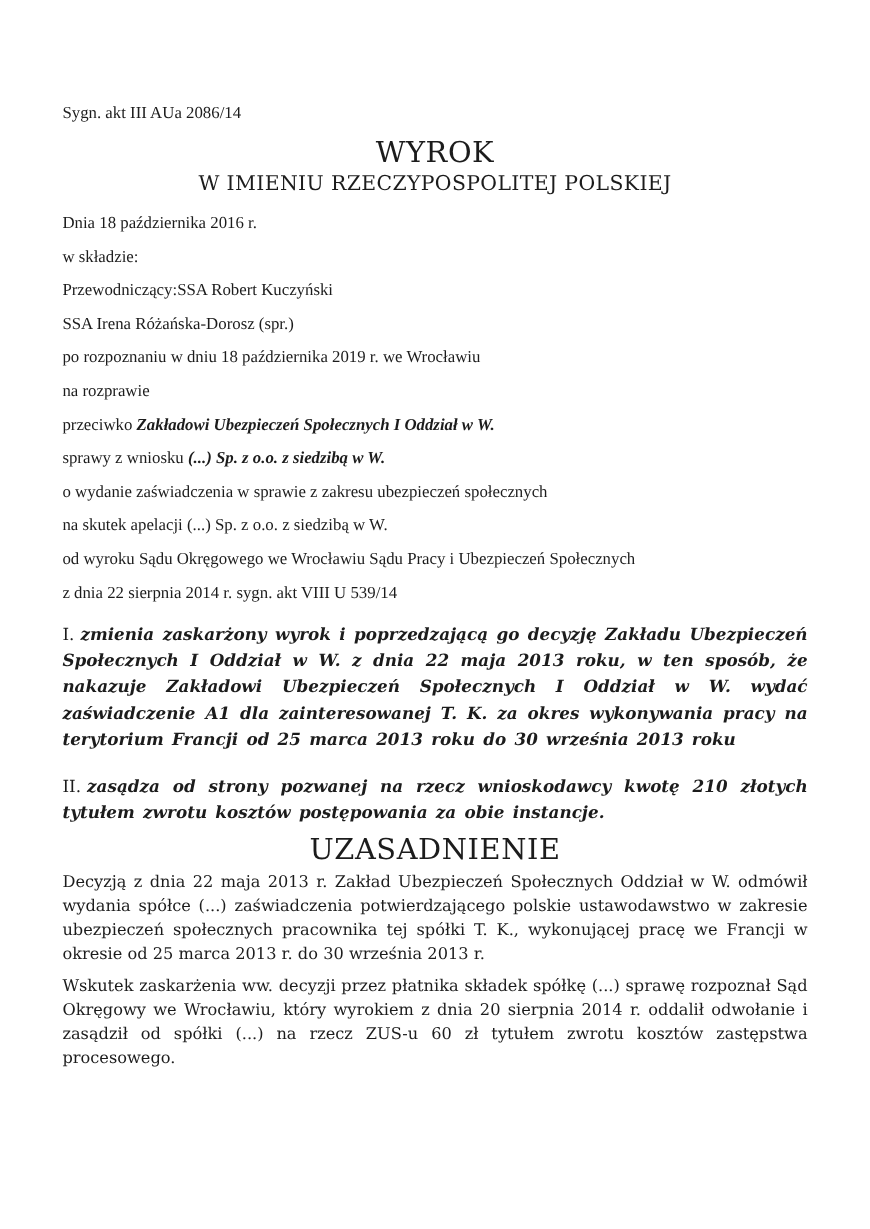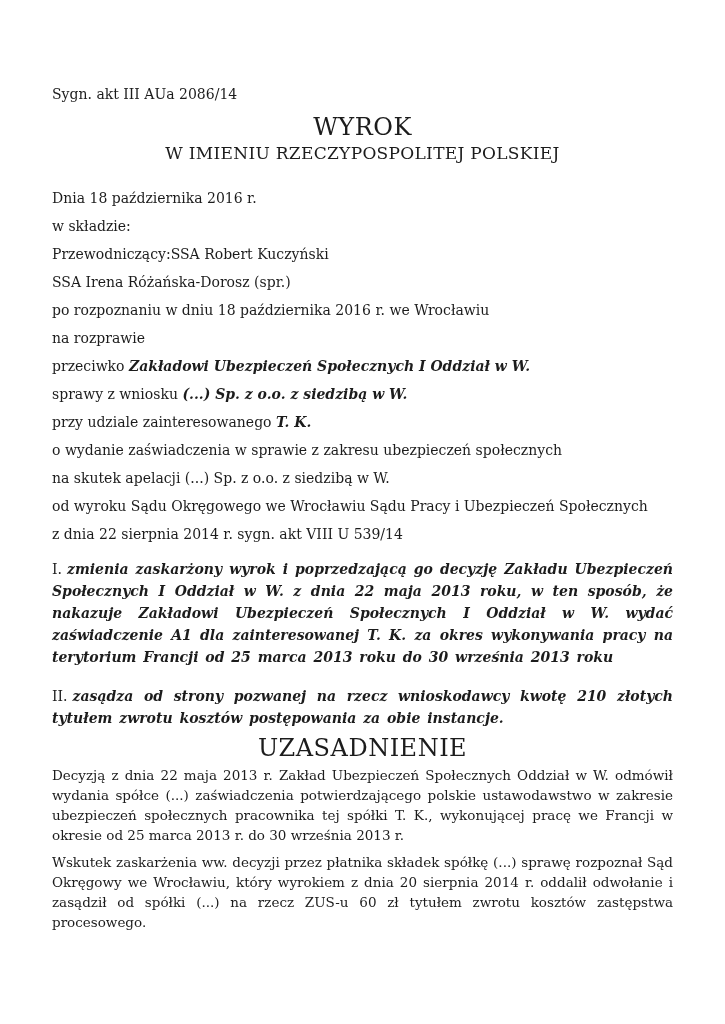--- a/index.html
+++ b/index.html
@@ -21,34 +21,35 @@
     height: 1024px;
     padding: 84px 52px 0 52px;
     background: #ffffff;
   }
   p { margin: 0; }
 
   .line {
     font-size: 14px;
     line-height: 21px;
     margin-bottom: 7px;
+    font-family: Liberation Serif, serif;
   }
   .doc-title {
     text-align: center;
     font-size: 24px;
     line-height: 30px;
     letter-spacing: 0.5px;
     font-weight: 400;
   }
   .doc-subtitle {
     text-align: center;
     font-size: 17px;
     line-height: 22px;
     letter-spacing: 0.3px;
-    margin-bottom: 24px;
+    margin-bottom: 12px;
     font-weight: 400;
   }
   .bi {
     font-weight: 700;
     font-style: italic;
   }
   .ruling {
     font-size: 14px;
     line-height: 22px;
     text-align: justify;
@@ -84,28 +85,27 @@
 
   <p class="line">Sygn. akt III AUa 2086/14</p>
 
   <p class="doc-title">WYROK</p>
   <p class="doc-subtitle">W IMIENIU RZECZYPOSPOLITEJ POLSKIEJ</p>
 
   <p class="line">Dnia 18 października 2016 r.</p>
   <p class="line">w składzie:</p>
   <p class="line">Przewodniczący:SSA Robert Kuczyński</p>
   <p class="line">SSA Irena Różańska-Dorosz (spr.)</p>
-  <p class="line">po rozpoznaniu w dniu 18 października 2016 r. we Wrocławiu</p>
+  <p class="line">po rozpoznaniu w dniu 18 października 2019 r. we Wrocławiu</p>
   <p class="line">na rozprawie</p>
 
   <p class="line"><span>przeciwko </span><span class="bi">Zakładowi Ubezpieczeń Społecznych I Oddział w W.</span></p>
 
   <p class="line"><span>sprawy z wniosku </span> <span class="bi">(...) Sp. z o.o. z siedzibą w W.</span></p>
 
-  <p class="line"><span>przy udziale zainteresowanego </span><span class="bi">T. K.</span></p>
 
   <p class="line">o wydanie zaświadczenia w sprawie z zakresu ubezpieczeń społecznych</p>
   <p class="line">na skutek apelacji  (...) Sp. z o.o. z siedzibą w W.</p>
   <p class="line">od wyroku Sądu Okręgowego we Wrocławiu Sądu Pracy i Ubezpieczeń Społecznych</p>
   <p class="line">z dnia 22 sierpnia 2014 r. sygn. akt VIII U 539/14</p>
 
   <p class="ruling ruling-1"><span class="num">I.</span><span class="bi">zmienia zaskarżony wyrok i poprzedzającą go decyzję Zakładu Ubezpieczeń Społecznych I Oddział w W. z dnia 22 maja 2013 roku, w ten sposób, że nakazuje Zakładowi Ubezpieczeń Społecznych I Oddział w W. wydać zaświadczenie A1 dla zainteresowanej T. K. za okres wykonywania pracy na terytorium Francji od 25 marca 2013 roku do 30 września 2013 roku</span></p>
 
   <p class="ruling ruling-2"><span class="num">II.</span><span class="bi">zasądza od strony pozwanej na rzecz wnioskodawcy kwotę 210 złotych tytułem zwrotu kosztów postępowania za obie instancje.</span></p>
 

